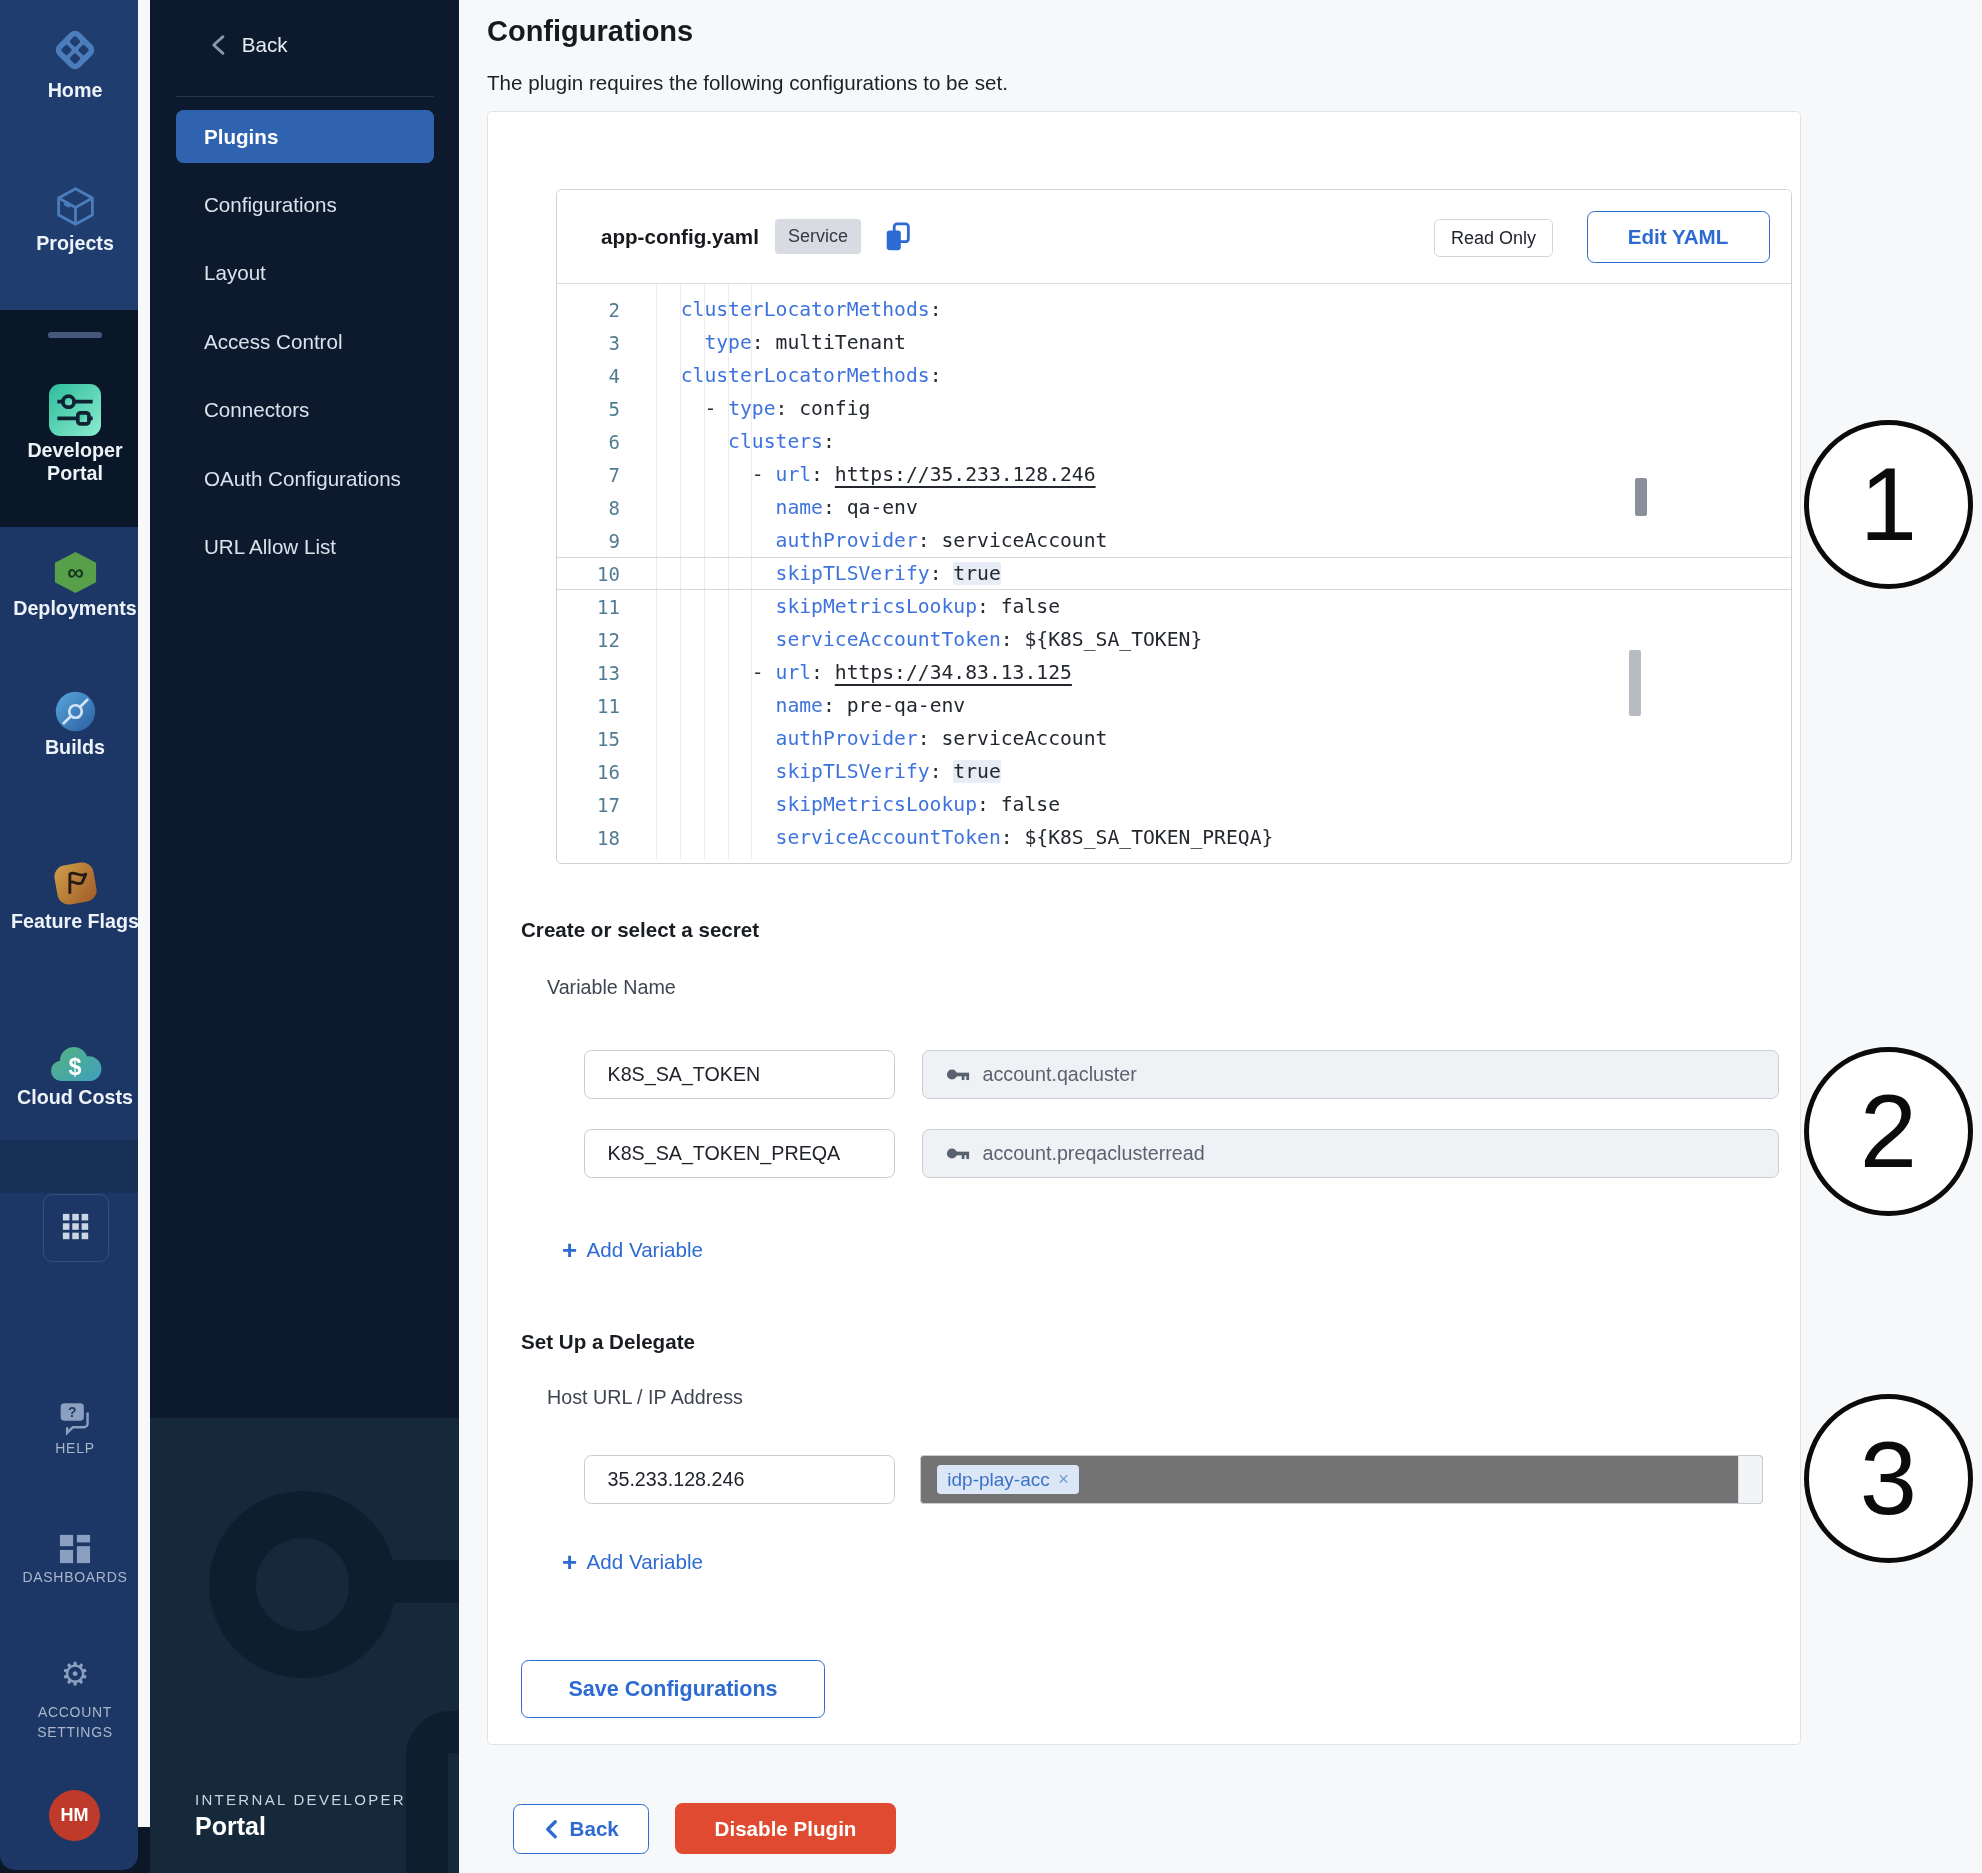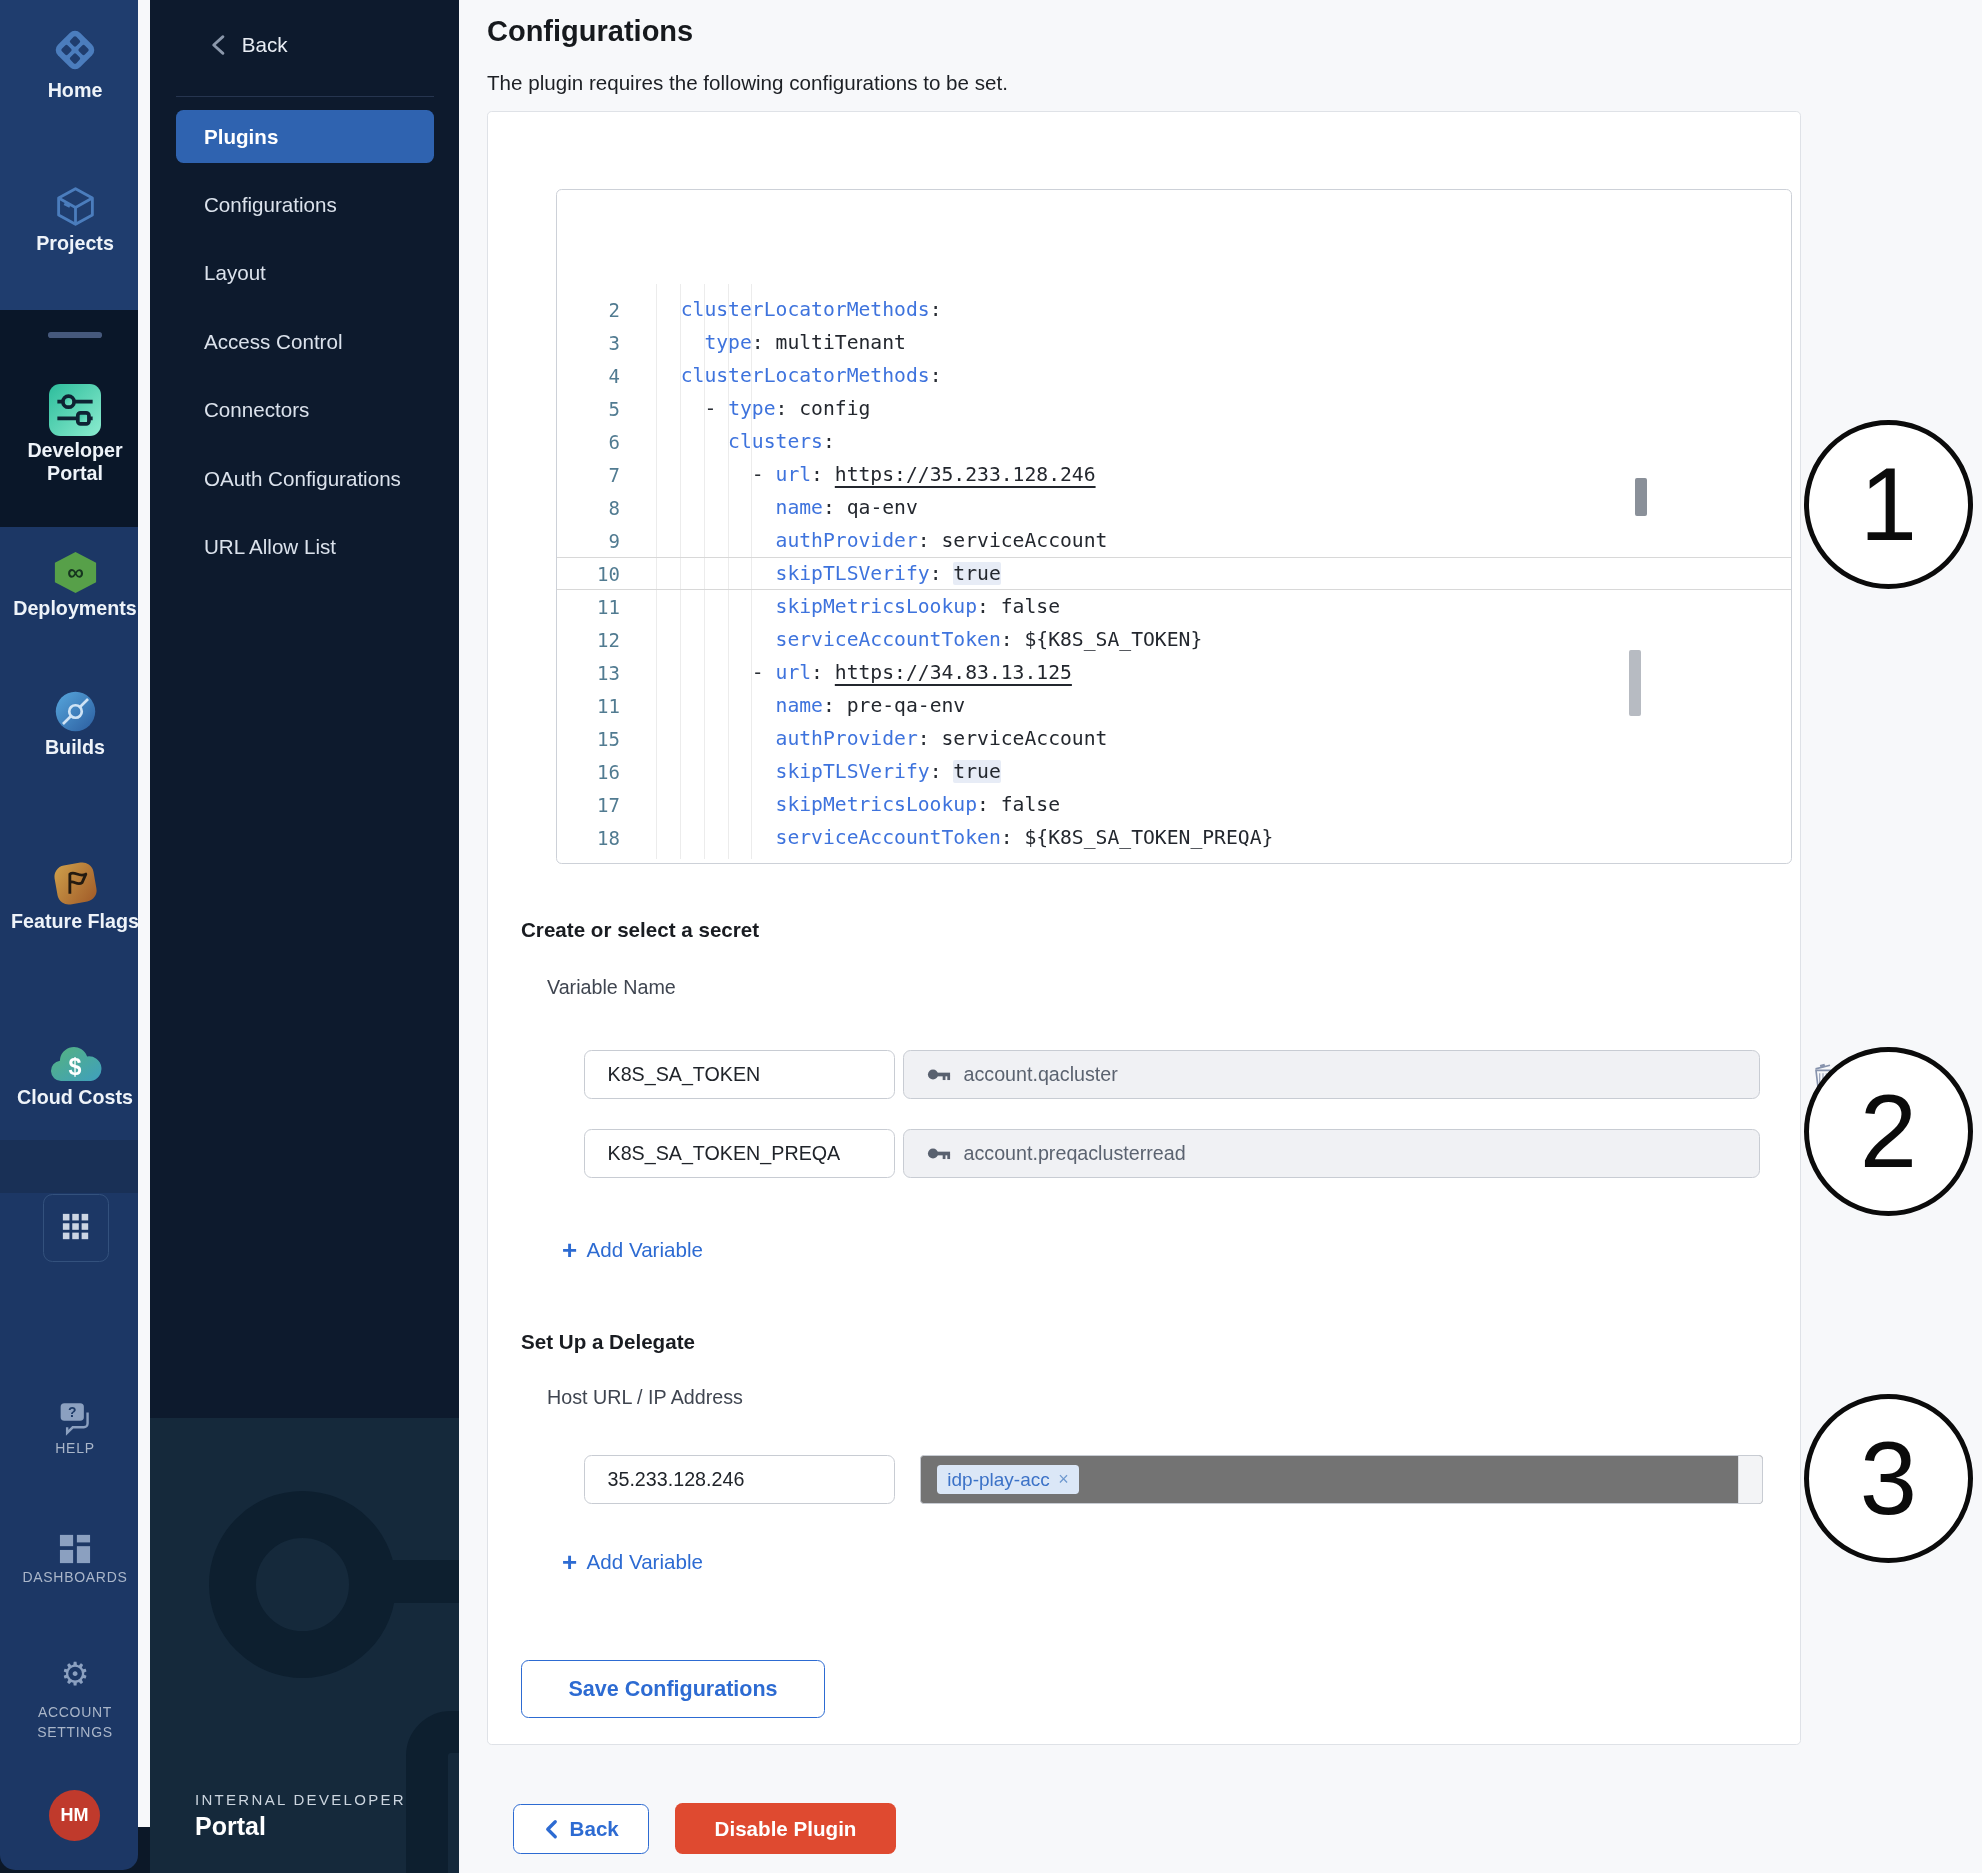--- a/index.html
+++ b/index.html
@@ -78,21 +78,21 @@
   
   .section-heading{position:absolute;left:33px;font-size:20.6px;font-weight:bold;color:#191c21;}
   .field-label{position:absolute;left:59px;font-size:19.7px;color:#3f4550;}
   #secret-rows{position:absolute;left:58px;top:938px;}
   #delegate-rows{position:absolute;left:58px;top:1343px;}
   .var-row{display:flex;align-items:center;margin-bottom:30px;}
   .text-box{width:311px;height:49px;border:0.9px solid #c8ccd3;border-radius:7.5px;background:#fff;
             display:flex;align-items:center;padding-left:22.5px;font-size:19.7px;color:#20242a;box-sizing:border-box;margin-left:38px;}
   .secret-box{width:857px;height:49px;border:0.9px solid #c8ccd3;border-radius:7.5px;background:#f0f1f4;
               display:flex;align-items:center;padding-left:22.5px;gap:13px;font-size:19.7px;color:#5b6370;
-              box-sizing:border-box;margin-left:8px;}
+              box-sizing:border-box;margin-left:27px;}
   .delegate-box{width:843px;height:49px;border:0.9px solid #c8ccd3;border-radius:3.7px;background:#737373;
                 position:relative;display:flex;align-items:center;box-sizing:border-box;margin-left:25px;}
   .tag{display:flex;align-items:center;gap:8.4px;background:#dbe7f7;color:#3c72c7;font-size:19px;
        height:29px;padding:0 10.3px;border-radius:3.7px;margin-left:16px;}
   .tag-x{color:#6f99cf;font-size:18px;cursor:default;}
   .delegate-strip{position:absolute;right:0;top:0;bottom:0;width:23.4px;background:#f3f4f6;
                   border-left:0.9px solid #d8dbe0;border-radius:0 2.8px 2.8px 0;}
   .trash-btn{margin-left:49px;display:flex;}
   .delegate-row .trash-btn{margin-left:63px;}
   .add-link{position:absolute;left:74px;display:flex;align-items:center;gap:9.4px;color:#2d6bd2;
@@ -313,20 +313,32 @@
       <div class="brand-title">Portal</div>
     </div>
   </div>
 
   <div class="page-title">Configurations</div>
   <div class="page-subtitle">The plugin requires the following configurations to be set.</div>
 
   <div id="outer-card">
 
     <div id="yaml-card">
+      <div class="yaml-header">
+        <span class="file-name">app-config.yaml</span>
+        <span class="svc-badge">Service</span>
+        <span class="copy-btn">
+          <svg width="32" height="32" viewBox="0 0 34 34">
+              <rect x="13" y="3" width="15" height="19" rx="3" fill="none" stroke="#2d6bd2" stroke-width="3"></rect>
+              <rect x="5" y="10" width="15" height="21" rx="3" fill="#2d6bd2"></rect>
+            </svg>
+        </span>
+        <span class="ro-btn">Read Only</span>
+        <span class="edit-btn">Edit YAML</span>
+      </div>
       <div class="code-area">
         <div class="guide" style="left:99px;"></div>
         <div class="guide" style="left:123px;"></div>
         <div class="guide" style="left:147px;"></div>
         <div class="guide" style="left:171px;"></div>
         <div class="guide" style="left:194px;"></div>
         <div id="code-body">
             <div class="code-row">
               <span class="ln">1</span>
               <span class="code-text"><span class="tok-key">kubernetes</span><span class="tok-punc">:</span></span>

